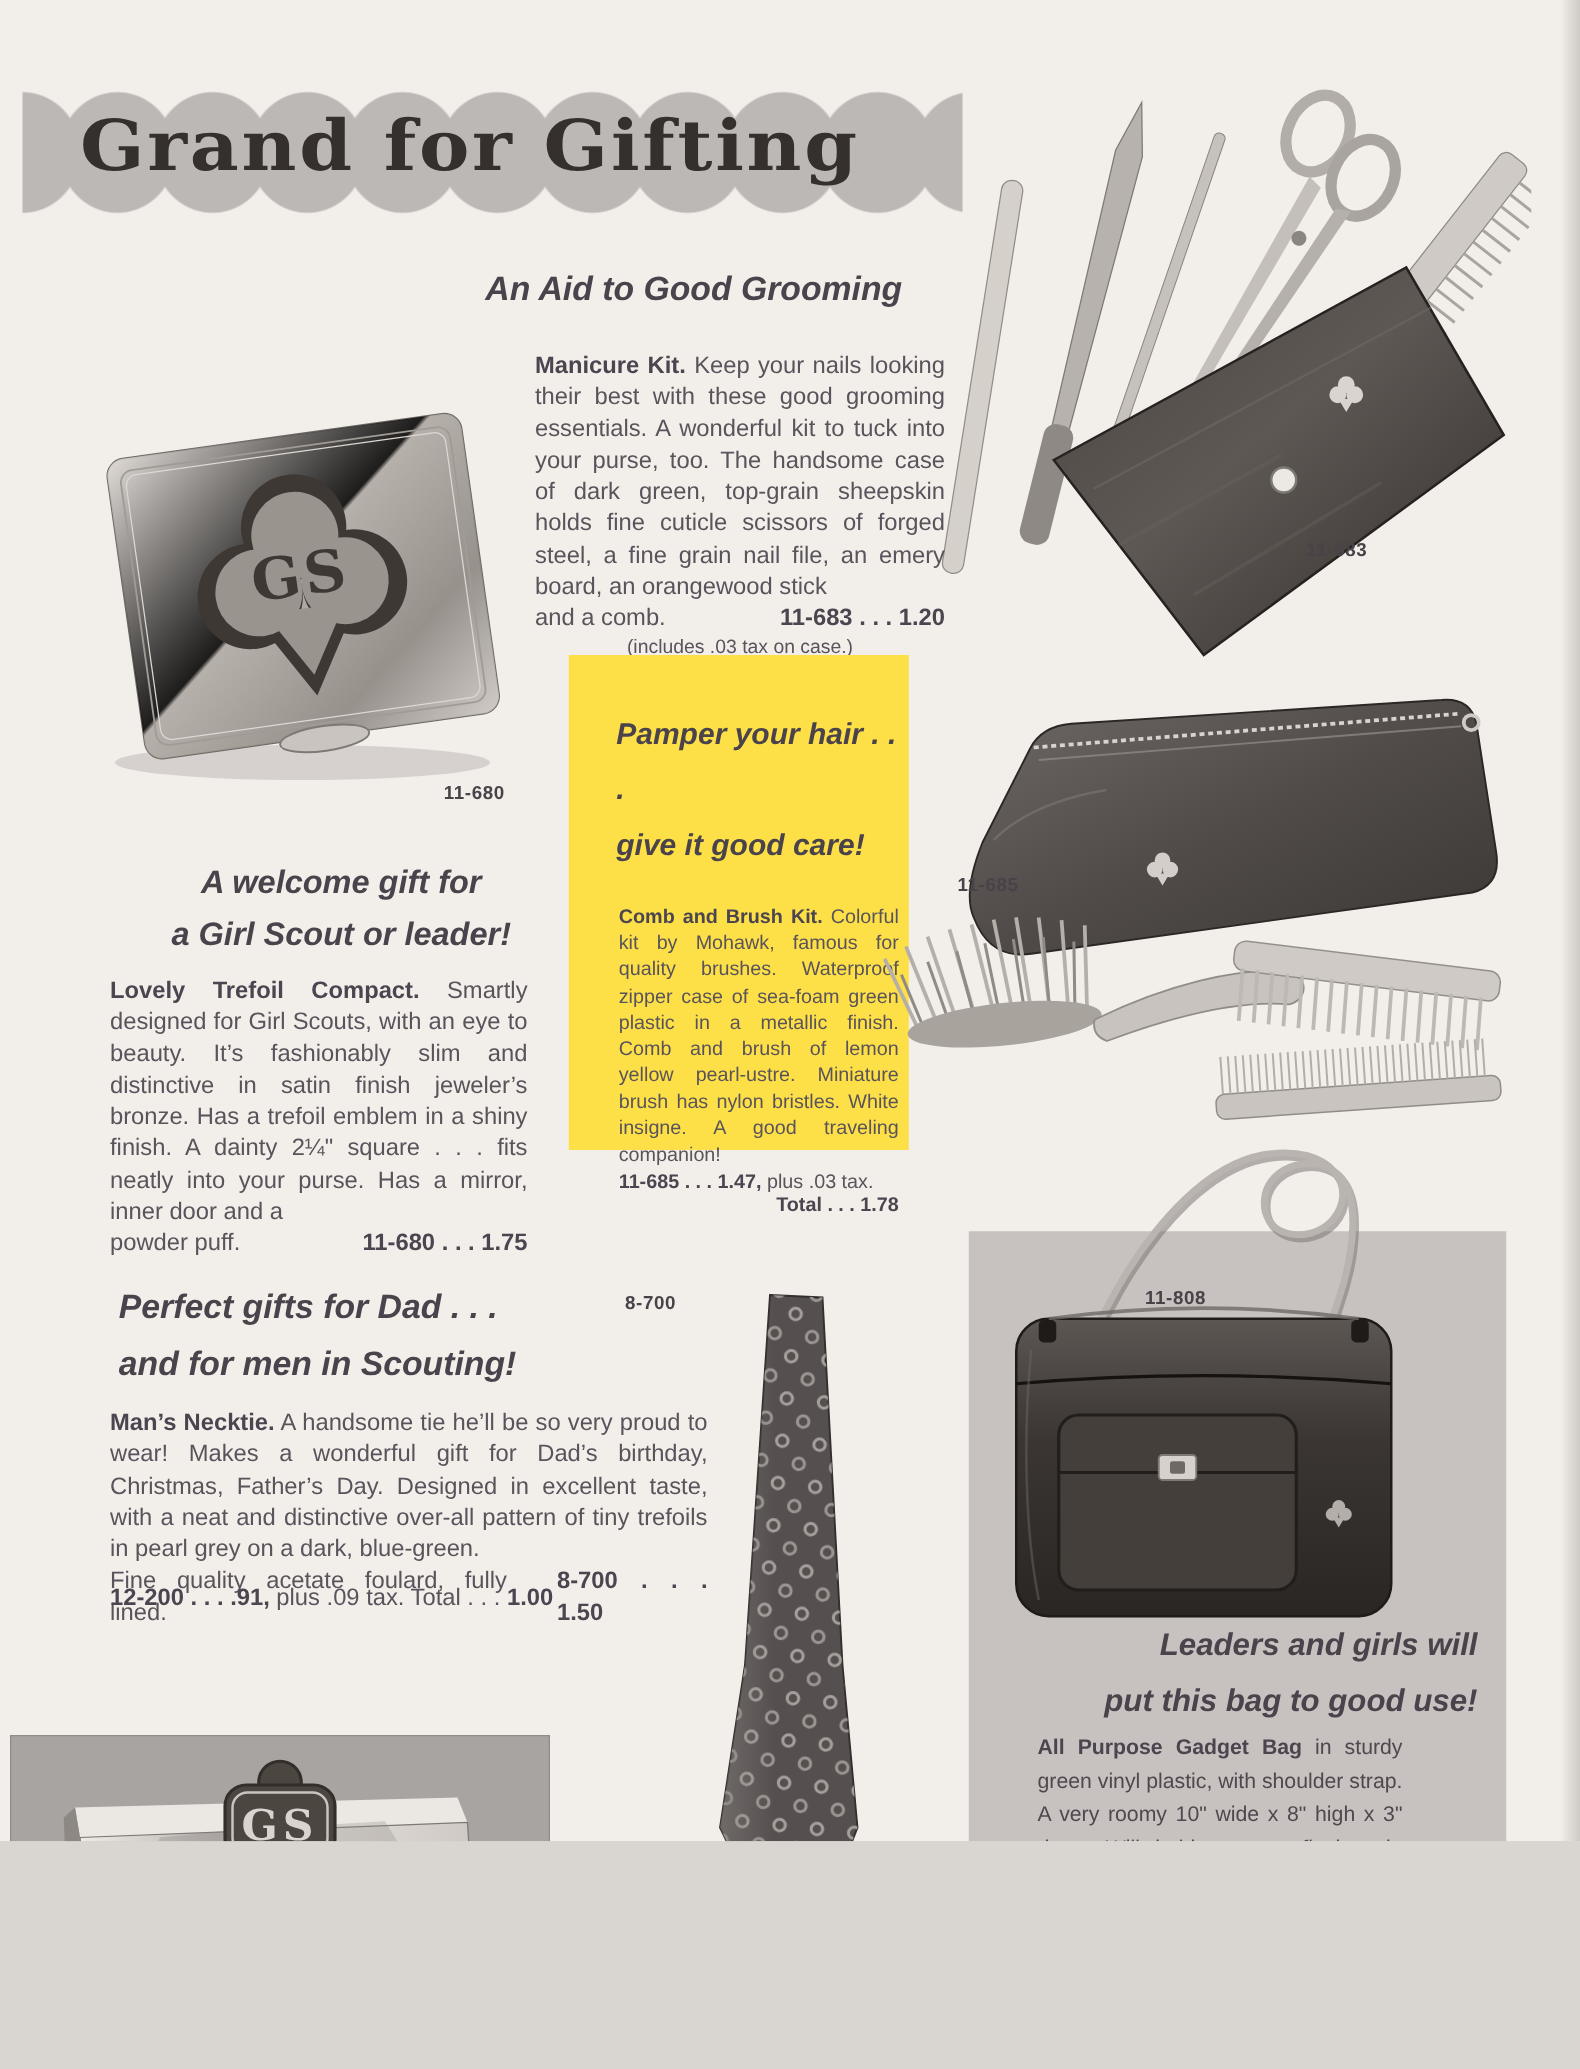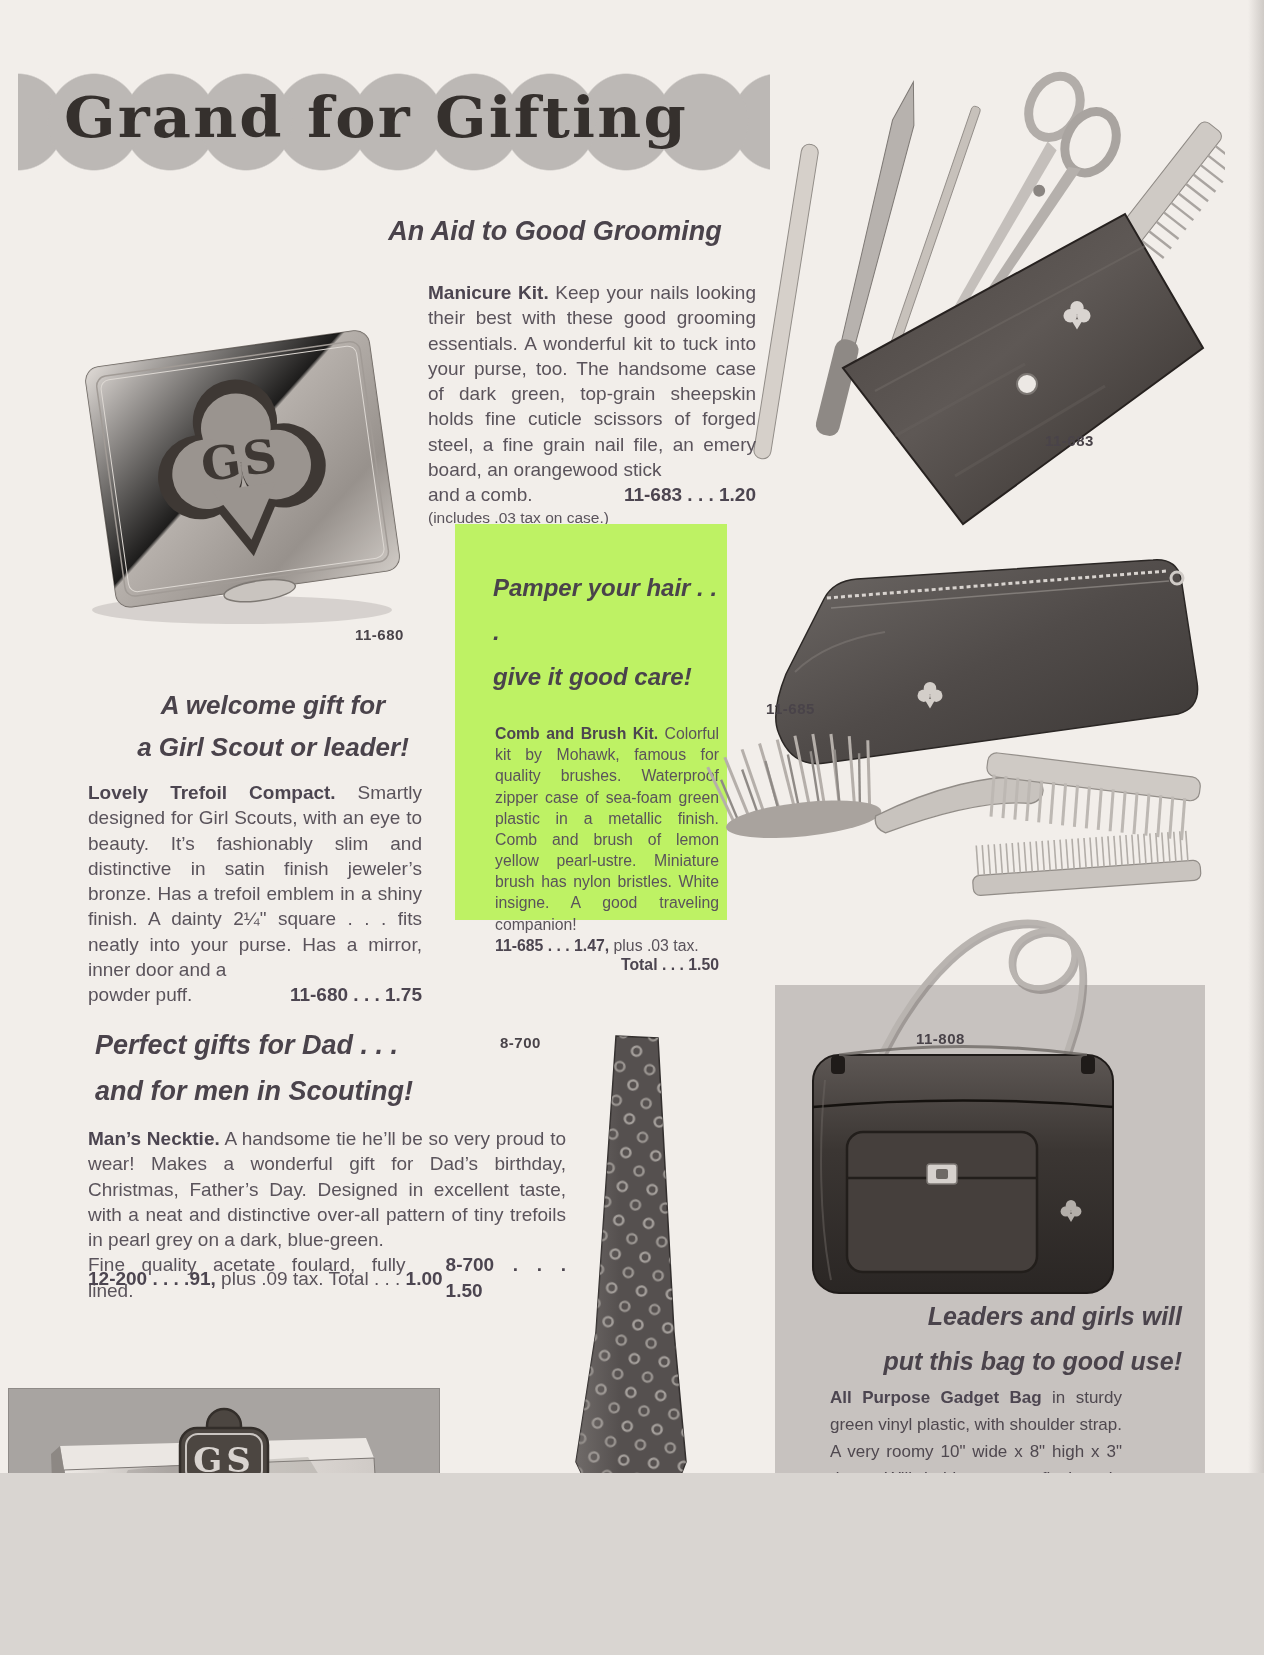--- a/index.html
+++ b/index.html
@@ -15,22 +15,22 @@
   .title-band{left:18px;top:72px;width:752px;height:100px;
     background-image:
       radial-gradient(47px 49px at 50% 50%,#bcb8b5 0 97%,rgba(188,184,181,0) 100%),
       radial-gradient(47px 49px at 50% 50%,#bcb8b5 0 97%,rgba(188,184,181,0) 100%);
     background-size:152px 100px,152px 100px;
     background-position:0 50%,76px 50%;
     background-repeat:repeat-x;}
   .page-title{left:64px;top:84px;font-family:"DejaVu Serif",serif;font-weight:700;
     font-size:56px;color:#35302d;letter-spacing:2px;transform:scaleX(1.08);
     transform-origin:left center;white-space:nowrap;}
-  .graybox{background:#bef264;}
-  .tax{font-size:15.5px;text-align:left;color:#5a535b;margin-top:2px;}
+  .graybox{background:#fde047;}
+  .tax{font-size:15.5px;text-align:center;color:#5a535b;margin-top:2px;}
   .edge-shadow{right:0;top:0;width:16px;height:100%;
     background:linear-gradient(to right,rgba(80,74,70,0),rgba(80,74,70,.22));}
   svg{display:block;}
   svg text.gs{font-family:"DejaVu Serif",serif;font-weight:700;}
 </style>
 </head>
 <body>
 
 <div class="page">
 
@@ -179,21 +179,21 @@
   </div>
 
   <div class="abs graybox" style="left:455px;top:524px;width:272px;height:396px">
     <div class="ital" style="margin:42px 0 0 38px;font-size:24px;line-height:1.85">
       <div>Pamper your hair . . .</div>
       <div>give it good care!</div>
     </div>
     <div class="body" style="margin:24px 0 0 40px;width:224px;font-size:15.8px;line-height:1.34"><span class="lead">Comb and Brush Kit.</span>
       <span>Colorful kit by Mohawk, famous for quality brushes. Waterproof zipper case of sea-foam green plastic in a metallic finish. Comb and brush of lemon yellow pearl-ustre. Miniature brush has nylon bristles. White insigne. A good traveling companion!</span></div>
     <div style="margin:0 0 0 40px;width:224px;font-size:15.8px;line-height:1.34"><span class="price">11-685 . . . 1.47,</span><span> plus .03 tax.</span></div>
-    <div class="price" style="margin:0 0 0 40px;width:224px;font-size:15.8px;text-align:right">Total . . . 1.50</div>
+    <div class="price" style="margin:0 0 0 40px;width:224px;font-size:15.8px;text-align:right">Total . . . 1.78</div>
   </div>
 
   <svg class="abs" style="left:765px;top:552px" width="440" height="228" viewBox="0 0 440 228">
     <path d="M14,182 Q5,162 21,122 L59,47 Q68,29 92,27 L388,8 Q411,6 416,26 L432,130 Q436,156 413,162 L60,211 Q27,216 14,182 Z" fill="url(#zipGrad)" stroke="#2b2725" stroke-width="1.5"></path>
     <path d="M62,46 L402,19" stroke="#d8d3cf" stroke-width="3" stroke-dasharray="4 3"></path>
     <path d="M66,56 L404,29" stroke="#8c8783" stroke-width="1.5" opacity=".8"></path>
     <path d="M30,120 Q60,90 120,80" stroke="#837e7a" stroke-width="2" opacity=".5" fill="none"></path>
     <circle cx="412" cy="26" r="6" fill="none" stroke="#cfcac6" stroke-width="3"></circle>
     <use href="#tf" transform="translate(165,142) scale(0.24)" fill="#d3cec9"></use>
   </svg>

